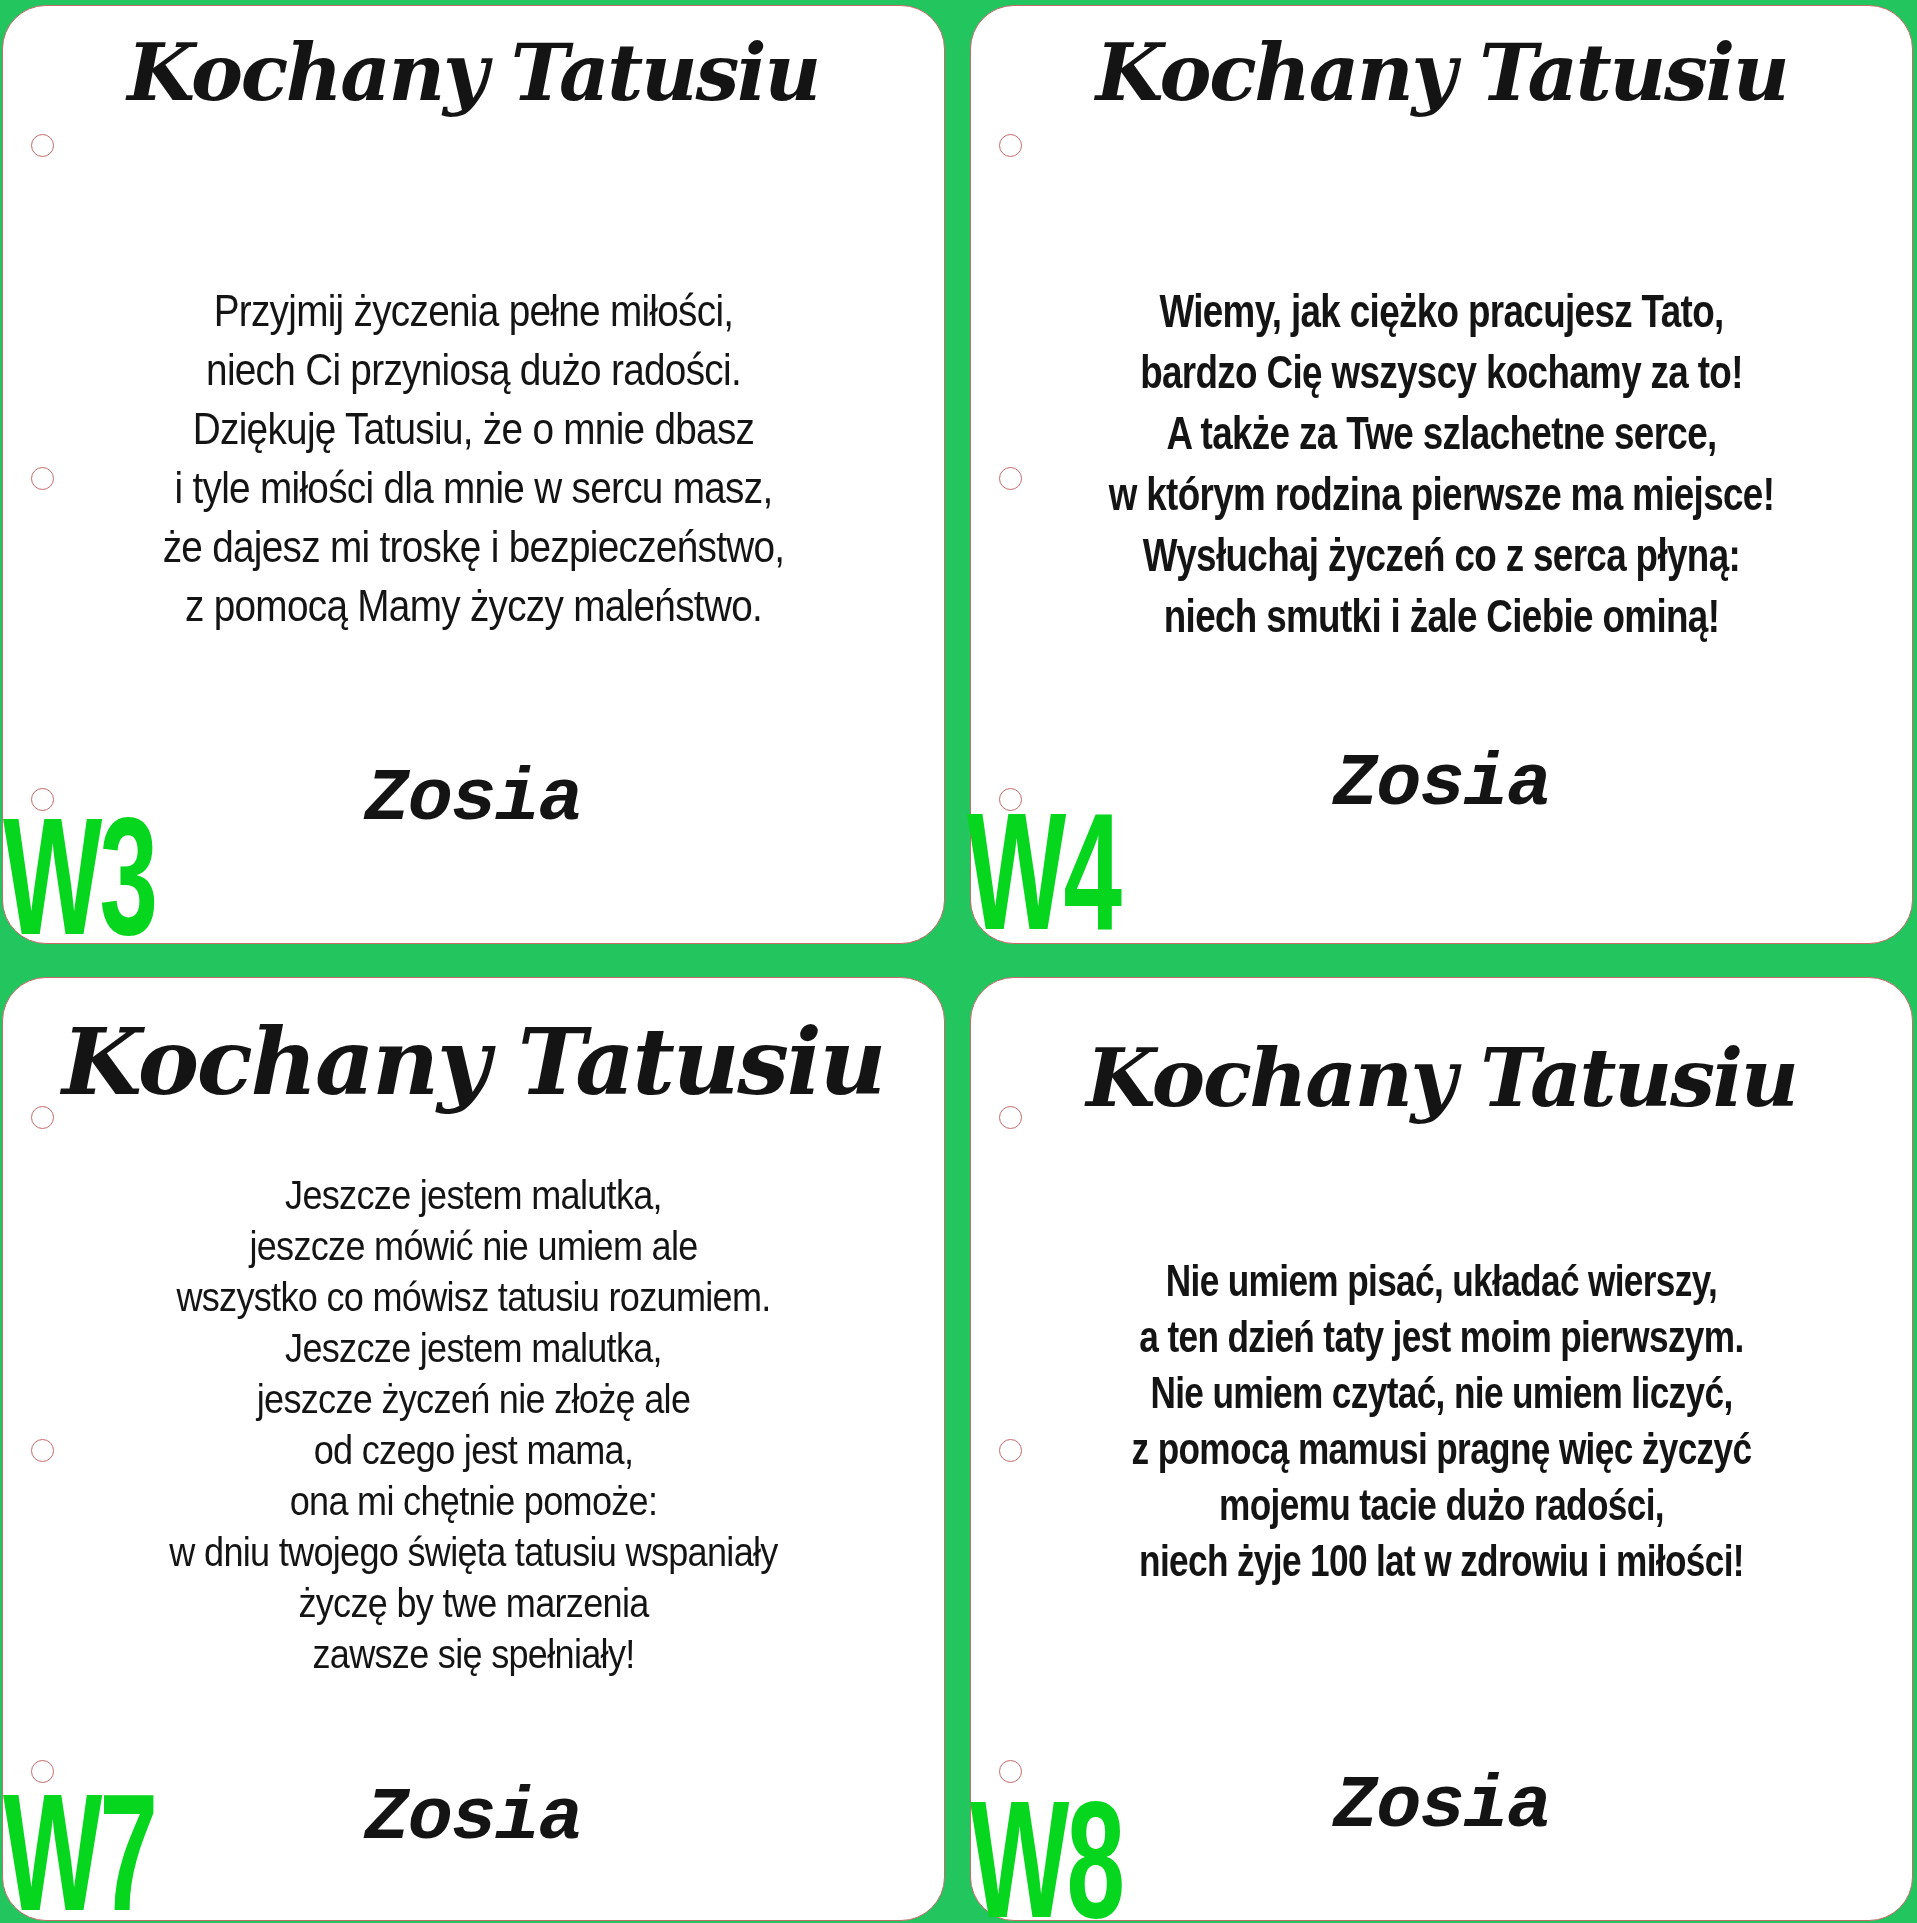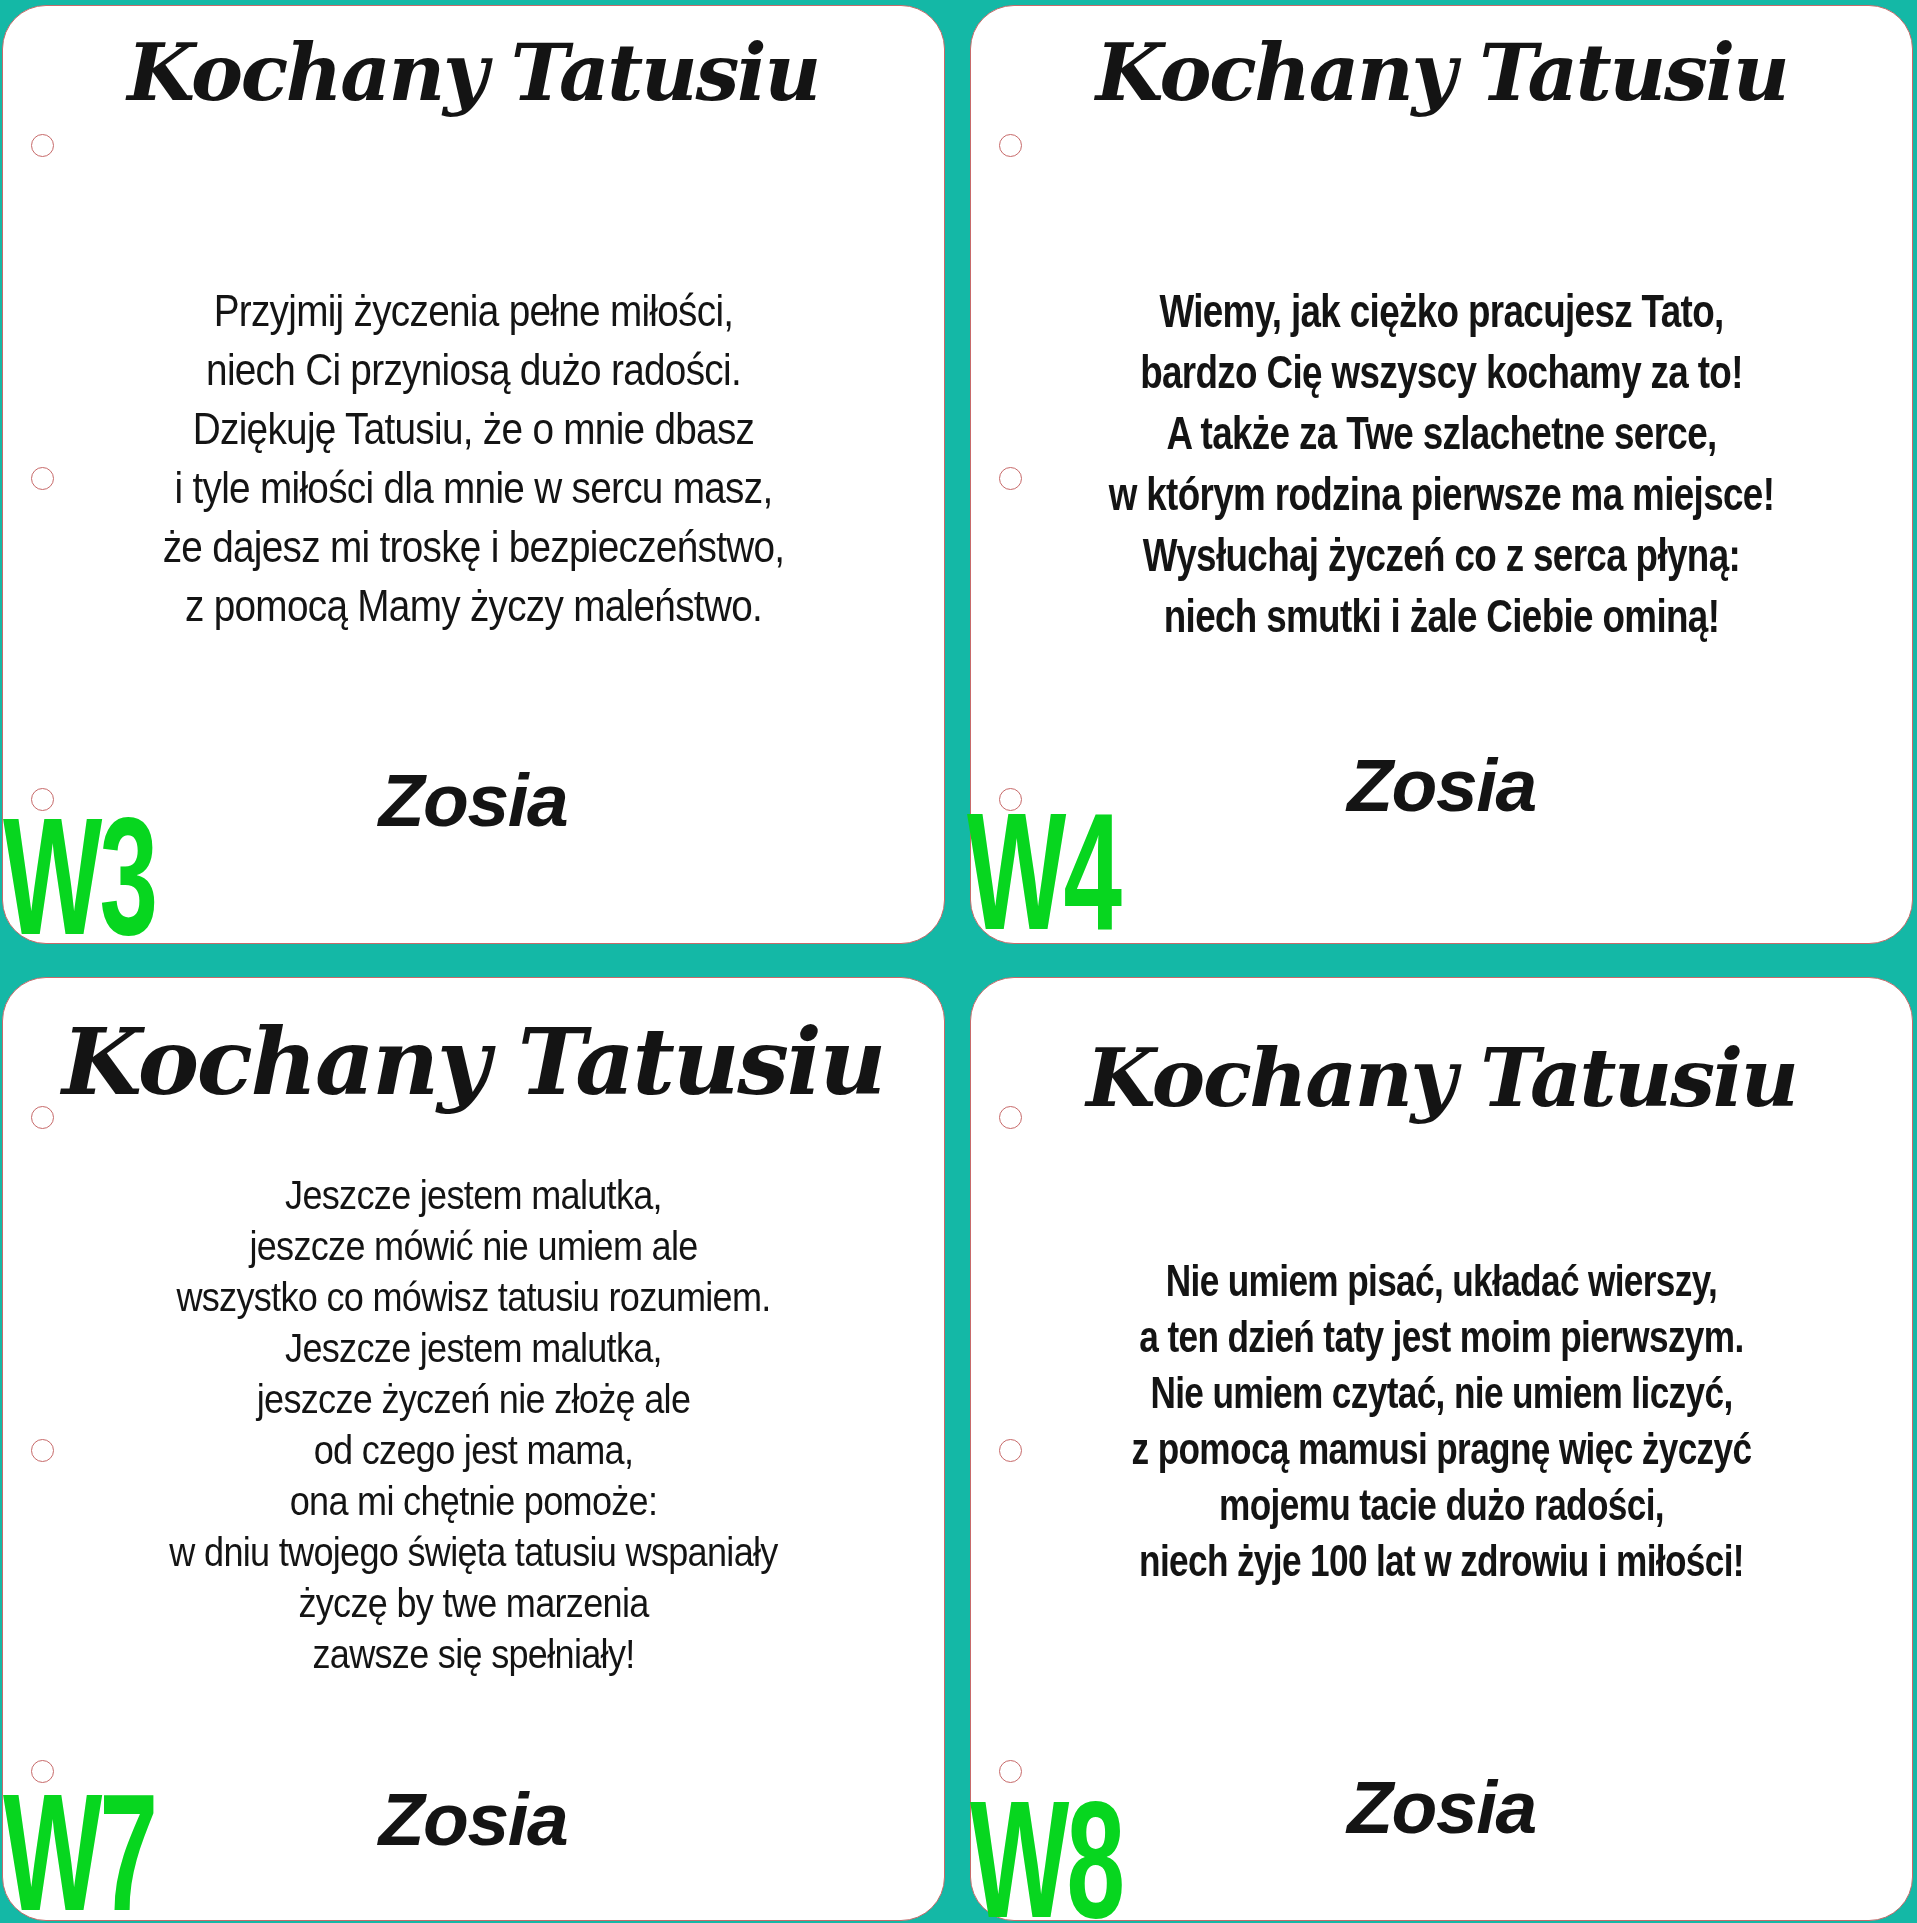--- a/index.html
+++ b/index.html
@@ -3,21 +3,21 @@
 <meta charset="utf-8">
 <style>
   :root{
     --red:#c76a6a;
     --green:#07d61f;
     --ink:#141414;
   }
   *{margin:0;padding:0;box-sizing:border-box;}
   html,body{width:1917px;height:1924px;background:#ffffff;overflow:hidden;
     font-family:"Liberation Sans",sans-serif;}
-  .sheet{position:relative;width:1917px;height:1924px;background:#14b8a6;}
+  .sheet{position:relative;width:1917px;height:1924px;background:#22c55e;}
 
   .card{position:absolute;width:943px;height:939px;background:#ffffff;
     border:1.5px solid var(--red);border-radius:44px;}
   #w3{left:1.5px;top:5.3px;}
   #w4{left:970px;top:5.3px;}
   #w7{left:1.5px;top:977px;height:944px;}
   #w8{left:970px;top:977px;height:944px;}
 
   .hole{position:absolute;left:28px;width:23px;height:23px;
     border:1.5px solid var(--red);border-radius:50%;background:#ffffff;}
@@ -34,21 +34,21 @@
   .poem{position:absolute;left:0;right:0;text-align:center;color:var(--ink);
     letter-spacing:-0.8px;}
   .poem.light{font-weight:400;transform:scaleX(0.88);}
   .poem.bold{font-weight:700;transform:scaleX(0.80);}
   #w3 .poem{top:275px;font-size:44px;line-height:59px;}
   #w4 .poem{top:275px;font-size:46px;line-height:61px;}
   #w7 .poem{top:192px;font-size:41px;line-height:51px;}
   #w8 .poem{top:275px;font-size:44px;line-height:56px;}
 
   .signature{position:absolute;left:0;right:0;text-align:center;color:var(--ink);
-    font-family:Liberation Sans, sans-serif;font-style:italic;font-weight:700;
+    font-family:Liberation Mono, monospace;font-style:italic;font-weight:700;
     letter-spacing:-1.5px;}
   #w3 .signature{top:751px;font-size:75px;}
   #w4 .signature{top:736px;font-size:75px;}
   #w7 .signature{top:798px;font-size:75px;}
   #w8 .signature{top:786px;font-size:75px;}
 
   .wlabel{position:absolute;color:var(--green);font-weight:900;line-height:1;
     font-size:167px;letter-spacing:-4.5px;transform:scaleX(0.63);
     transform-origin:left top;white-space:nowrap;}
   #w3 .wlabel{left:0px;top:787px;}

